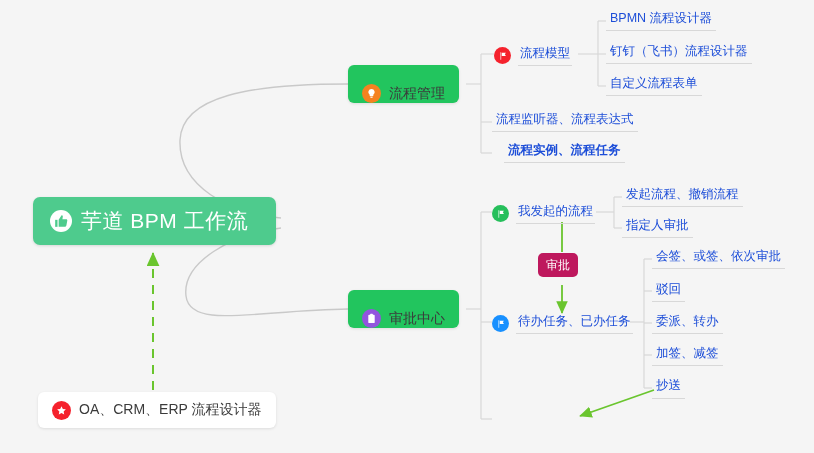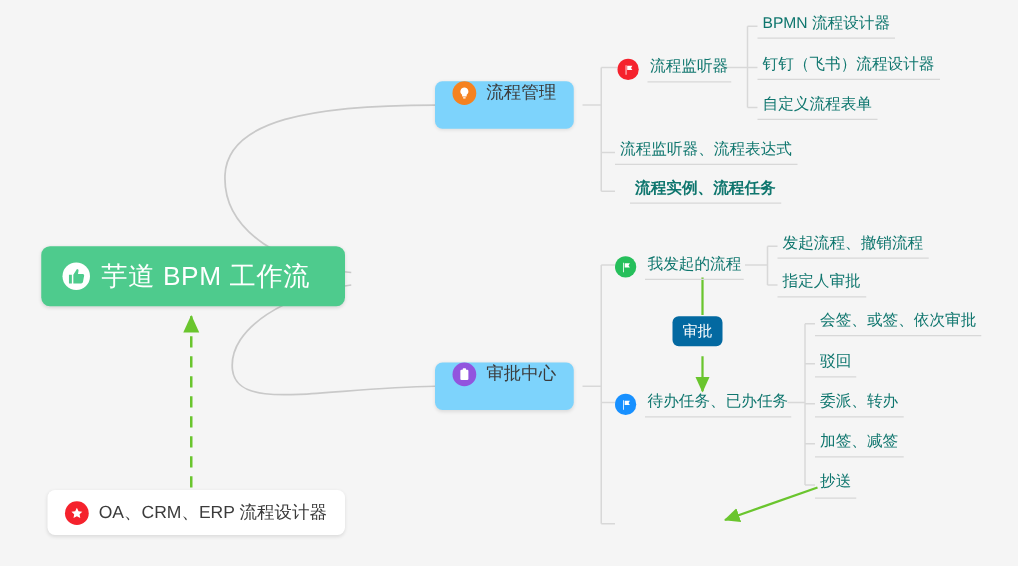--- a/index.html
+++ b/index.html
@@ -22,33 +22,33 @@
     box-sizing:border-box;padding-left:17px;
   }
   .root-label{
     color:#ffffff;font-size:21px;letter-spacing:.5px;
     margin-left:9px;white-space:nowrap;
   }
 
   
   .branch-node{
     position:absolute;height:38px;
-    background:#7dd3fc;border-radius:6px;
-    display:flex;align-items:flex-start;
+    background:#22c55e;border-radius:6px;
+    display:flex;align-items:flex-end;
     box-shadow:0 1px 3px rgba(0,0,0,.10);
     box-sizing:border-box;padding:0 14px;
   }
   .branch-label{
     font-size:14px;color:#3b3b3b;margin-left:8px;white-space:nowrap;
   }
 
   
   .leaf{
     position:absolute;
-    font-size:12.5px;color:#0f766e;
+    font-size:12.5px;color:#1d4ed8;
     white-space:nowrap;
     padding:0 4px 4px 4px;
     border-bottom:1px solid #d8d8d8;
     line-height:16px;
   }
   .leaf.with-icon{padding-left:0;border-bottom:none;display:flex;align-items:center;}
   .leaf .txt{border-bottom:1px solid #d8d8d8;padding:0 2px 4px 2px;}
   .leaf .ico{margin-right:7px;}
 
   
@@ -57,21 +57,21 @@
     height:36px;background:#ffffff;border-radius:6px;
     display:flex;align-items:center;padding:0 14px;
     box-shadow:0 1px 3px rgba(0,0,0,.10);
     box-sizing:border-box;
   }
   .callout-label{font-size:14px;color:#3b3b3b;margin-left:8px;white-space:nowrap;}
 
   
   .chip{
     position:absolute;
-    background:#0369a1;border-radius:5px;
+    background:#be185d;border-radius:5px;
     color:#ffffff;font-size:12px;
     padding:5px 8px;white-space:nowrap;
     line-height:14px;
   }
 
   
   .cicon{
     display:inline-flex;align-items:center;justify-content:center;
     border-radius:50%;flex:none;
   }
@@ -156,21 +156,21 @@
     <span class="branch-label">流程管理</span>
   </div>
 
   <div class="leaf with-icon" style="left:494px;top:45px;">
     <span class="cicon ico" style="width:17px;height:17px;background:#f5222d;">
       <svg width="10" height="10" viewBox="0 0 24 24" fill="#ffffff">
         <path d="M6 3h1.6v18H6z"></path>
           <path d="M9 4h10l-2.6 4L19 12H9z"></path>
       </svg>
     </span>
-    <span class="txt">流程监听器</span>
+    <span class="txt">流程模型</span>
   </div>
 
   <div class="leaf" style="left:606px;top:10px;">BPMN 流程设计器</div>
   <div class="leaf" style="left:606px;top:43px;">钉钉（飞书）流程设计器</div>
   <div class="leaf" style="left:606px;top:75px;">自定义流程表单</div>
 
   <div class="leaf" style="left:492px;top:111px;">流程监听器、流程表达式</div>
   <div class="leaf" style="left:504px;top:142px;font-weight:bold;">流程实例、流程任务</div>
 
   <div class="branch-node" style="left:348px;top:290px;">

